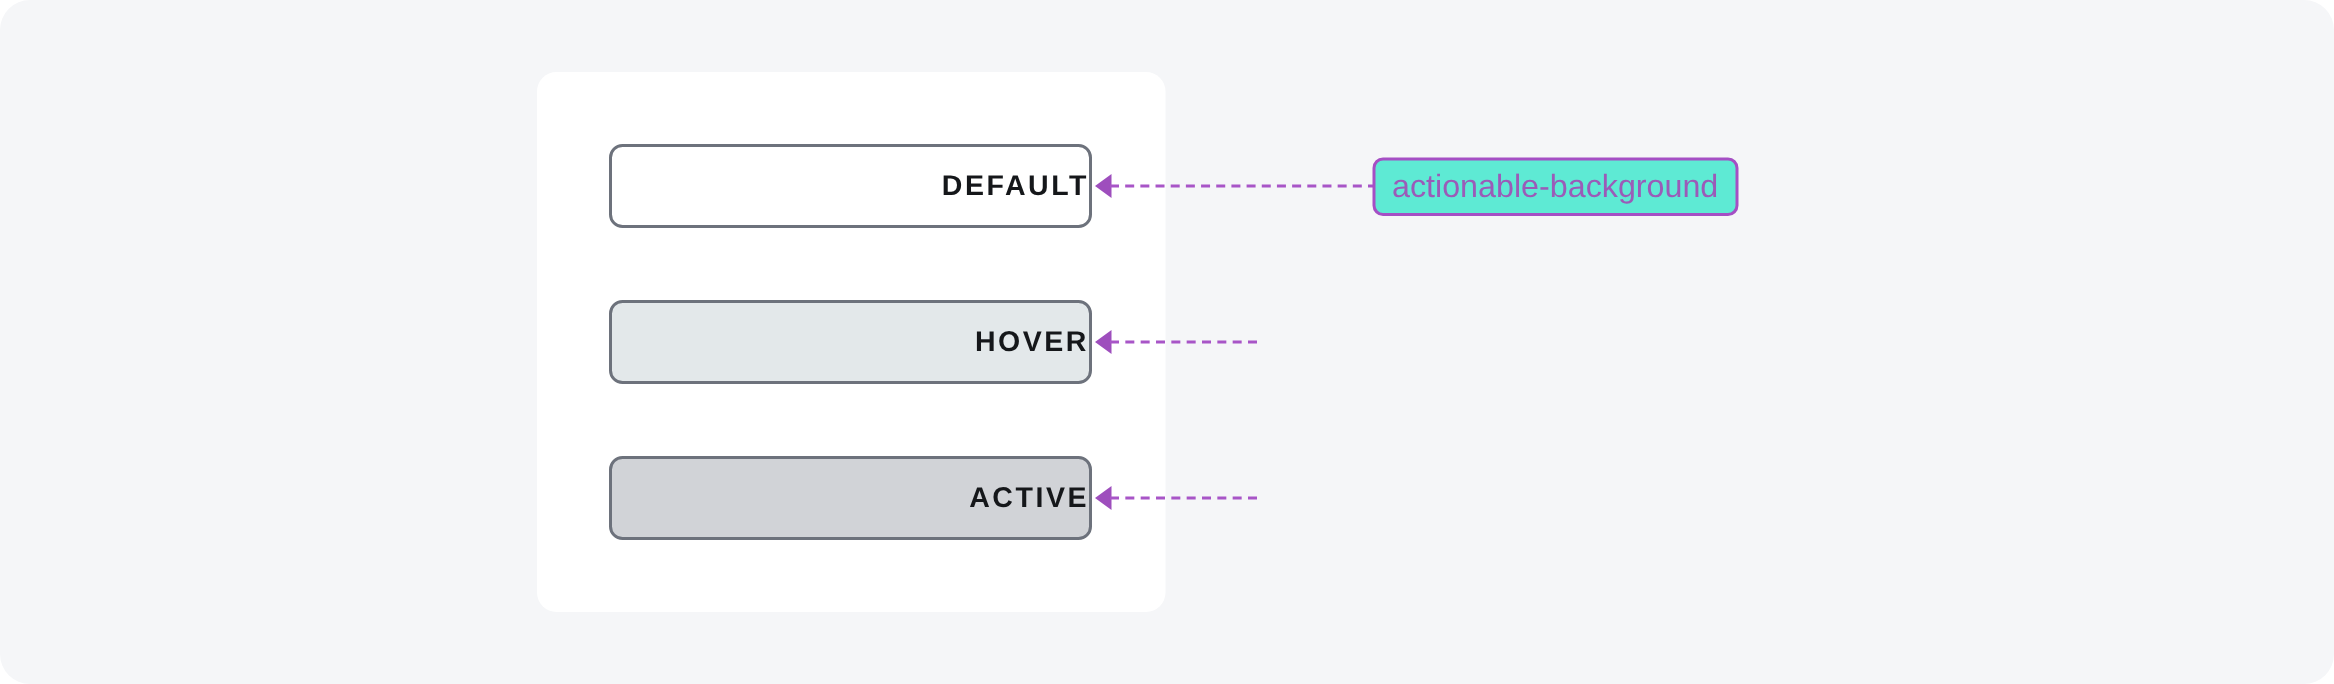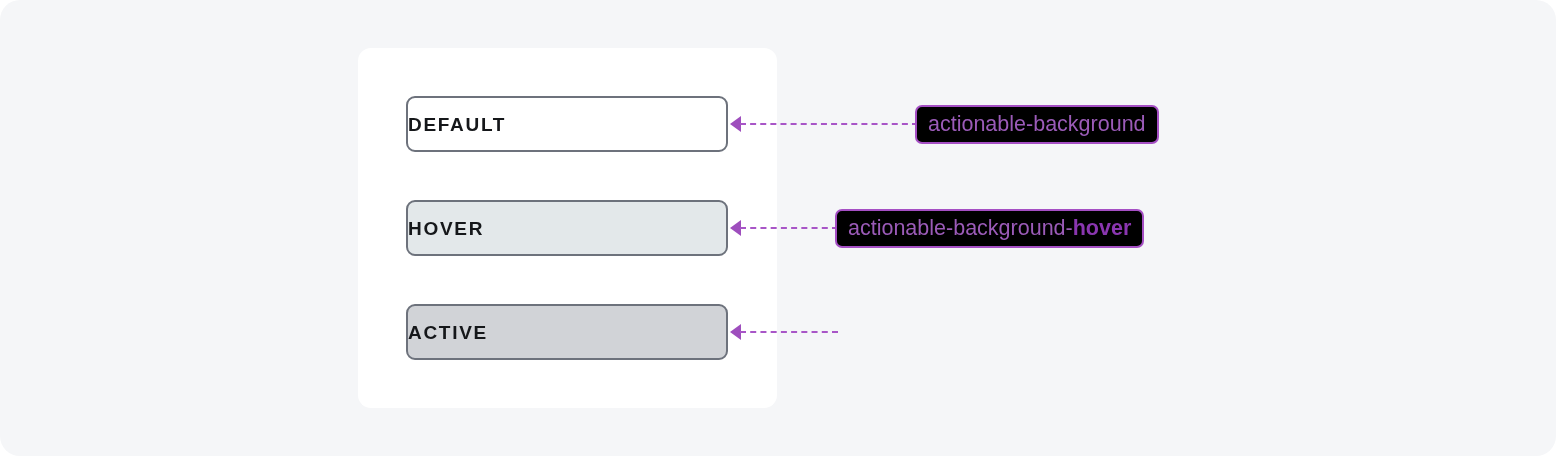--- a/index.html
+++ b/index.html
@@ -38,21 +38,21 @@
   .btn {
     position: absolute;
     left: 406px;
     width: 322px;
     height: 56px;
     box-sizing: border-box;
     border: 2px solid #6d727c;
     border-radius: 9px;
     display: flex;
     align-items: center;
-    justify-content: flex-start;
+    justify-content: flex-end;
   }
   .btn-label {
     font-size: 19px;
     font-weight: bold;
     letter-spacing: 1.7px;
     color: #15171a;
     line-height: 1;
   }
   #btn-default { top: 96px;  background: #ffffff; }
   #btn-hover   { top: 200px; background: #e3e8ea; }
@@ -81,21 +81,21 @@
   }
   #conn-1 { left: 730px; top: 113px; width: 188px; }
   #conn-2 { left: 730px; top: 217px; width: 108px; }
   #conn-3 { left: 730px; top: 321px; width: 108px; }
 
   
   .chip {
     position: absolute;
     box-sizing: border-box;
     height: 39px;
-    background: #000000;
+    background: #5eead4;
     border: 2px solid #a54fc4;
     border-radius: 7px;
     display: flex;
     align-items: center;
     padding: 0 11px;
     white-space: nowrap;
   }
   .chip-text {
     font-size: 21.5px;
     color: #9b5bb8;
@@ -127,23 +127,20 @@
     <span class="chip-text"><span>actionable-background</span><span class="suffix"></span></span>
   </div>
 
   <div class="btn" id="btn-hover">
     <span class="btn-label">HOVER</span>
   </div>
   <div class="connector" id="conn-2">
     <span class="arrow-head"></span>
     <span class="dash-line"></span>
   </div>
-  <div class="chip" id="chip-2">
-    <span class="chip-text"><span>actionable-background-</span><span class="suffix">hover</span></span>
-  </div>
 
   <div class="btn" id="btn-active">
     <span class="btn-label">ACTIVE</span>
   </div>
   <div class="connector" id="conn-3">
     <span class="arrow-head"></span>
     <span class="dash-line"></span>
   </div>
 
 </div>

